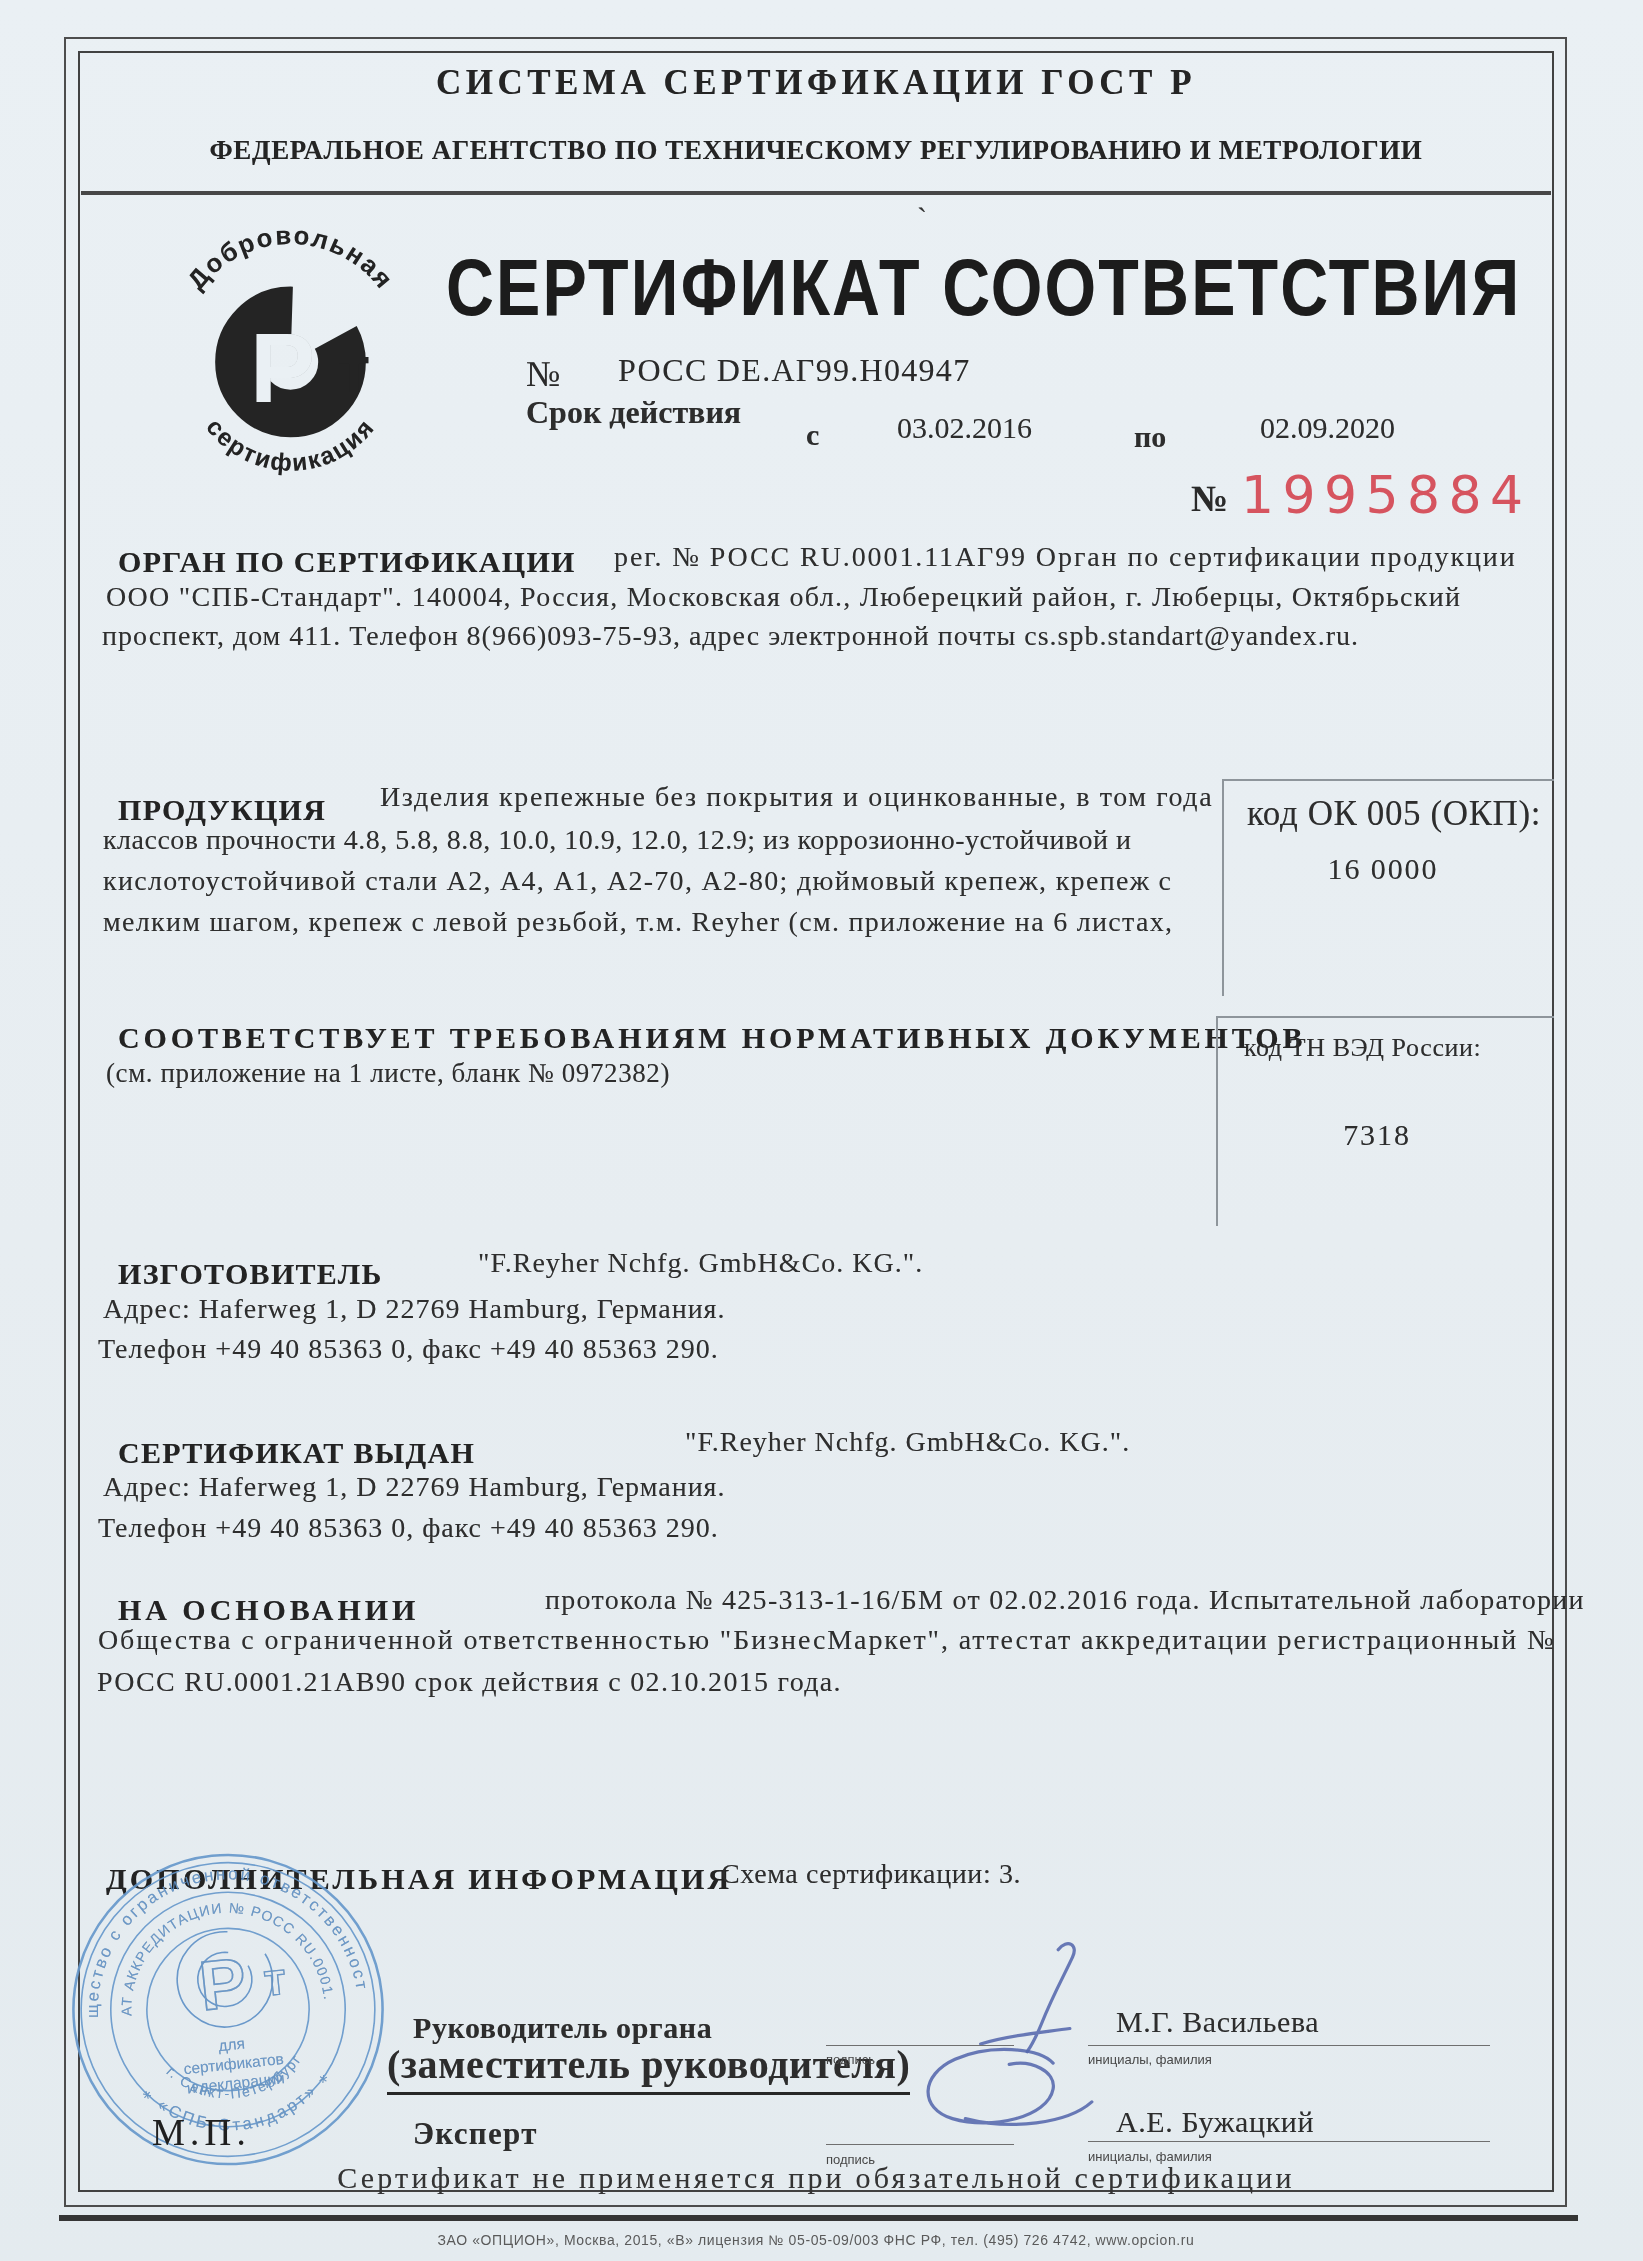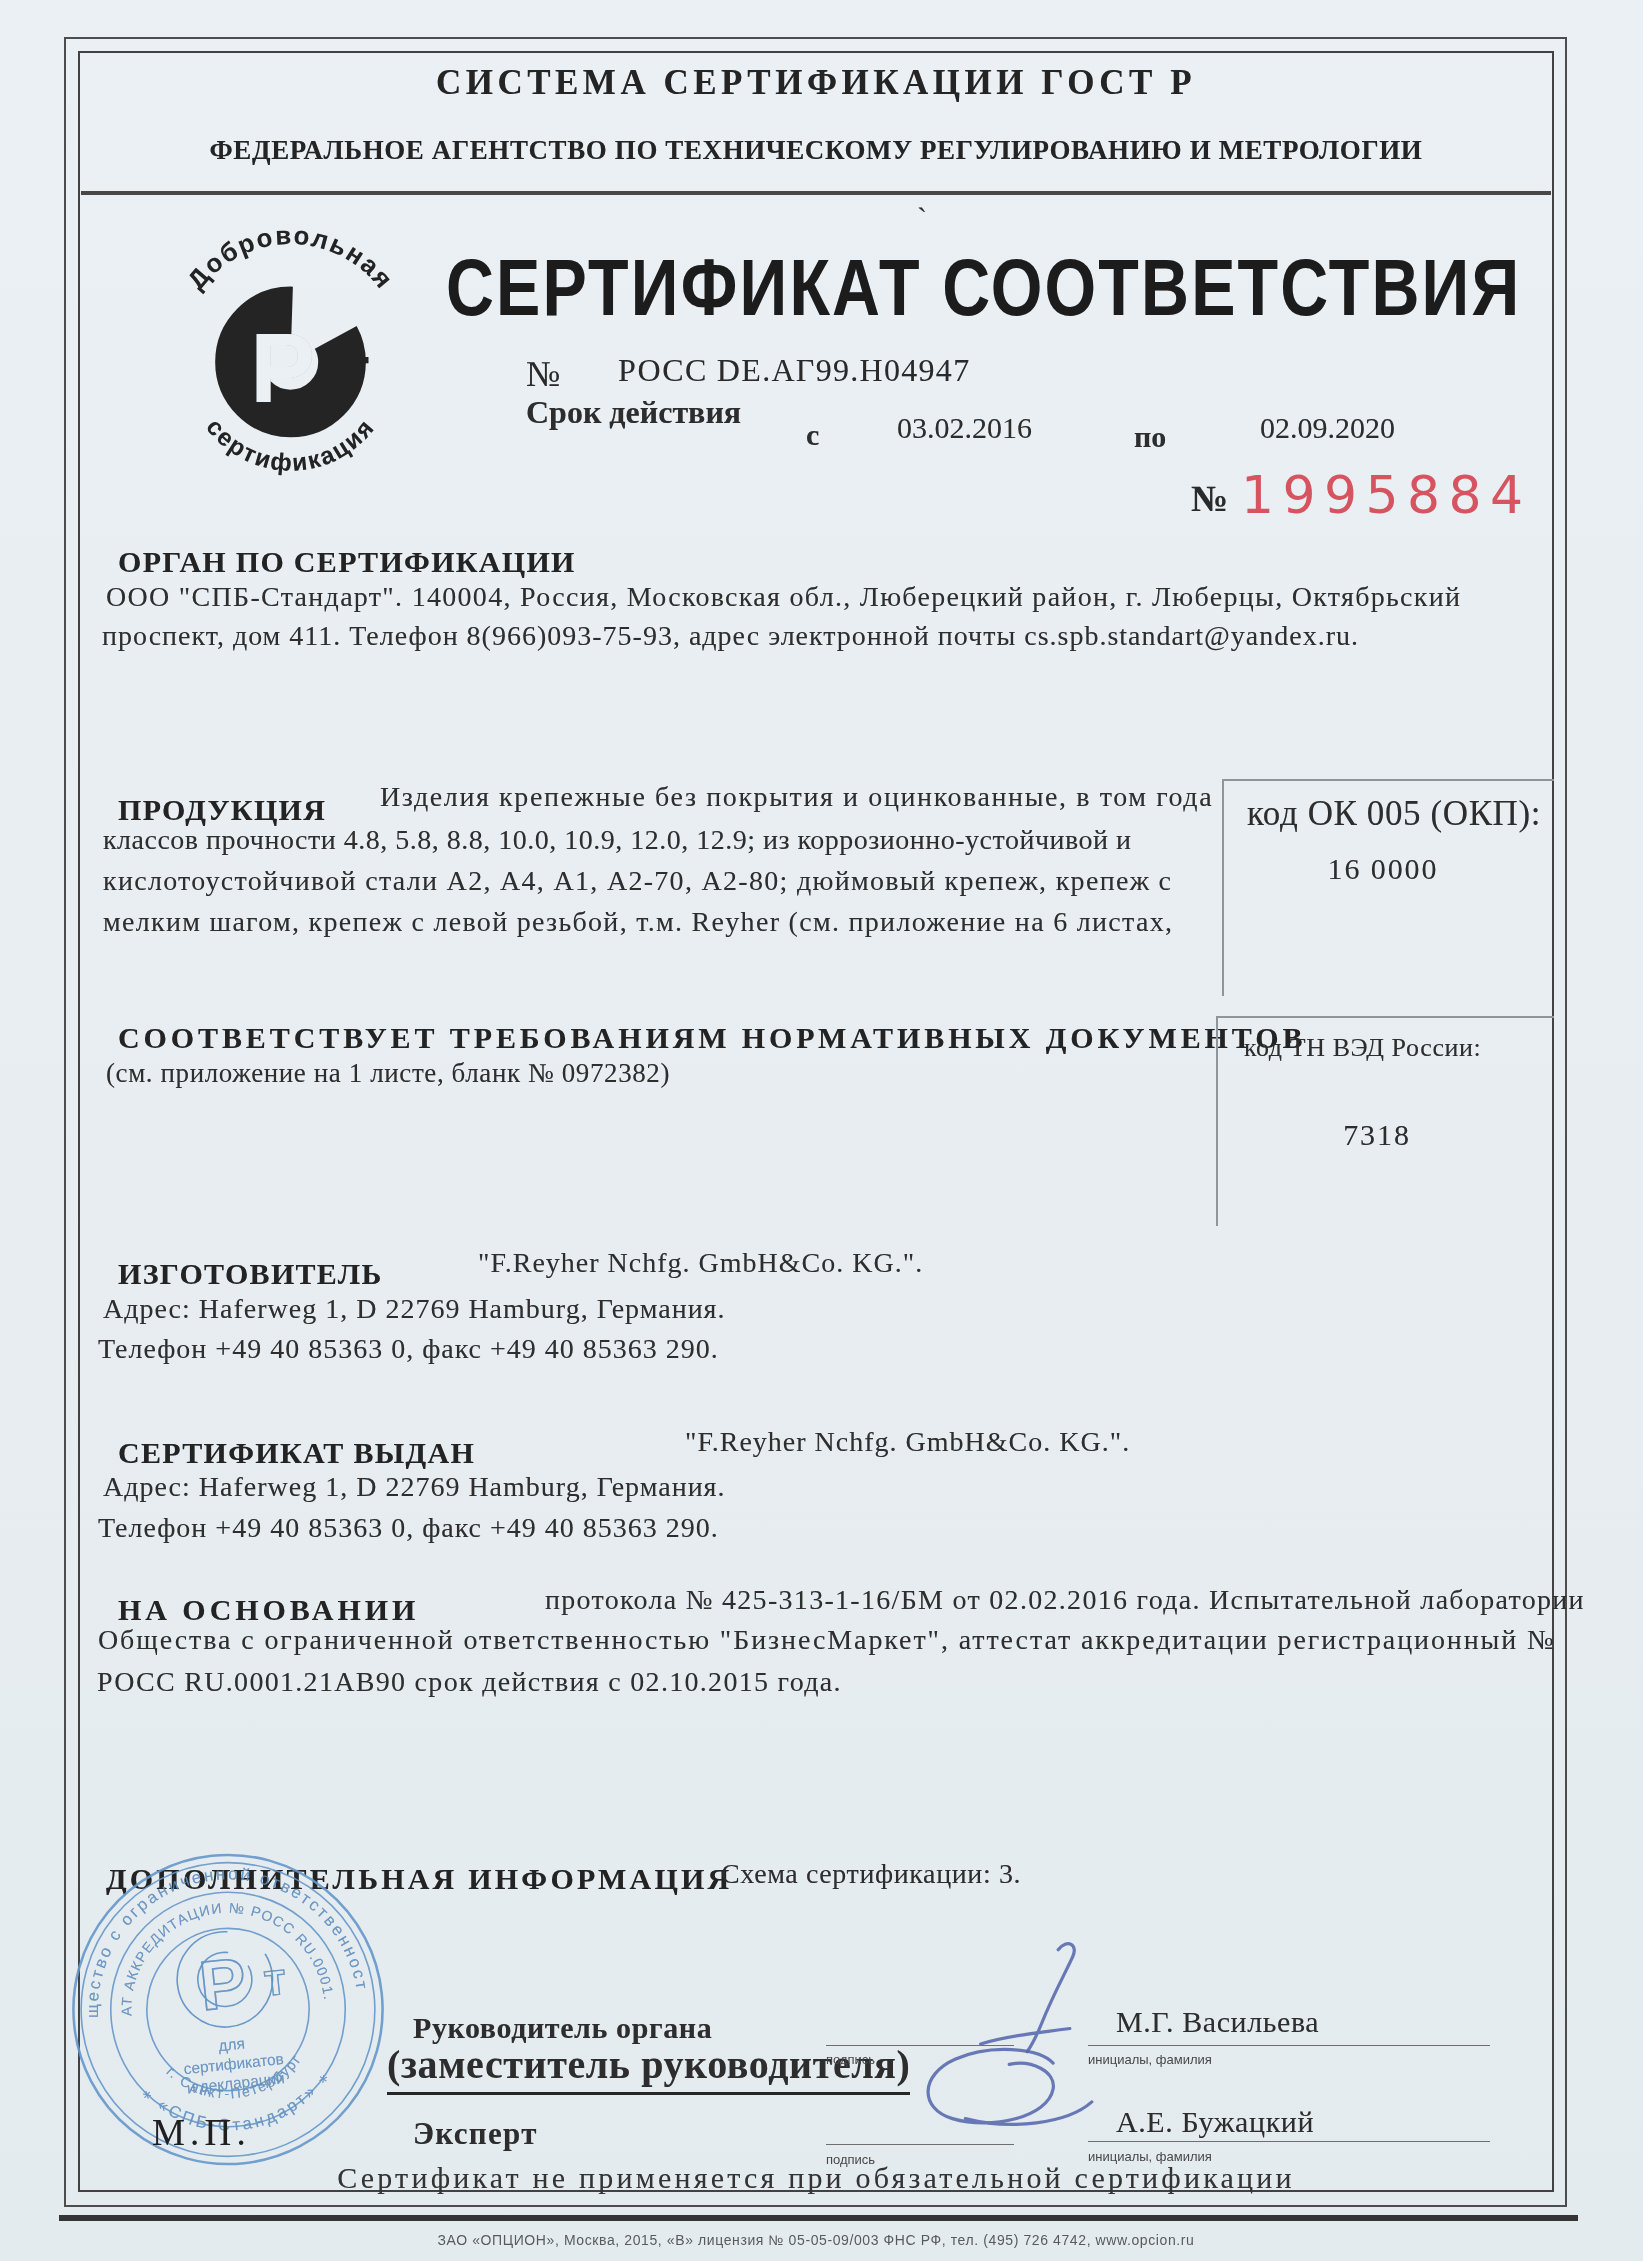--- a/index.html
+++ b/index.html
@@ -148,20 +148,21 @@
   <div class="val-label nw" data-name="validity-label">Срок действия</div>
   <div class="val-c" data-name="validity-from-label">с</div>
   <div class="val-from nw" data-name="validity-from-date">03.02.2016</div>
   <div class="val-po" data-name="validity-to-label">по</div>
   <div class="val-to nw" data-name="validity-to-date">02.09.2020</div>
 
   <div class="bn-label" data-name="blank-number-label">№</div>
   <div class="bn-value nw" data-name="blank-number-value">1995884</div>
 
   <div class="sec-h org-h nw" data-name="org-heading">ОРГАН ПО СЕРТИФИКАЦИИ</div>
+  <div class="body-line org-reg nw" data-name="org-reg-line">рег. № РОСС RU.0001.11АГ99 Орган по сертификации продукции</div>
   <div class="body-line org-l2 nw" data-name="org-address-line1">ООО "СПБ-Стандарт". 140004, Россия, Московская обл., Люберецкий район, г. Люберцы, Октябрьский</div>
   <div class="body-line org-l3 nw" data-name="org-address-line2">проспект, дом 411. Телефон 8(966)093-75-93, адрес электронной почты cs.spb.standart@yandex.ru.</div>
 
   <div class="sec-h prod-h nw" data-name="product-heading">ПРОДУКЦИЯ</div>
   <div class="body-line prod-l1 nw" data-name="product-line1">Изделия крепежные без покрытия и оцинкованные, в том года</div>
   <div class="body-line prod-l2 nw" data-name="product-line2">классов прочности 4.8, 5.8, 8.8, 10.0, 10.9, 12.0, 12.9; из коррозионно-устойчивой и</div>
   <div class="body-line prod-l3 nw" data-name="product-line3">кислотоустойчивой стали А2, А4, А1, А2-70, А2-80; дюймовый крепеж, крепеж с</div>
   <div class="body-line prod-l4 nw" data-name="product-line4">мелким шагом, крепеж с левой резьбой, т.м. Reyher (см. приложение на 6 листах,</div>
 
   <div class="okp-box" data-name="okp-code-box"></div>

